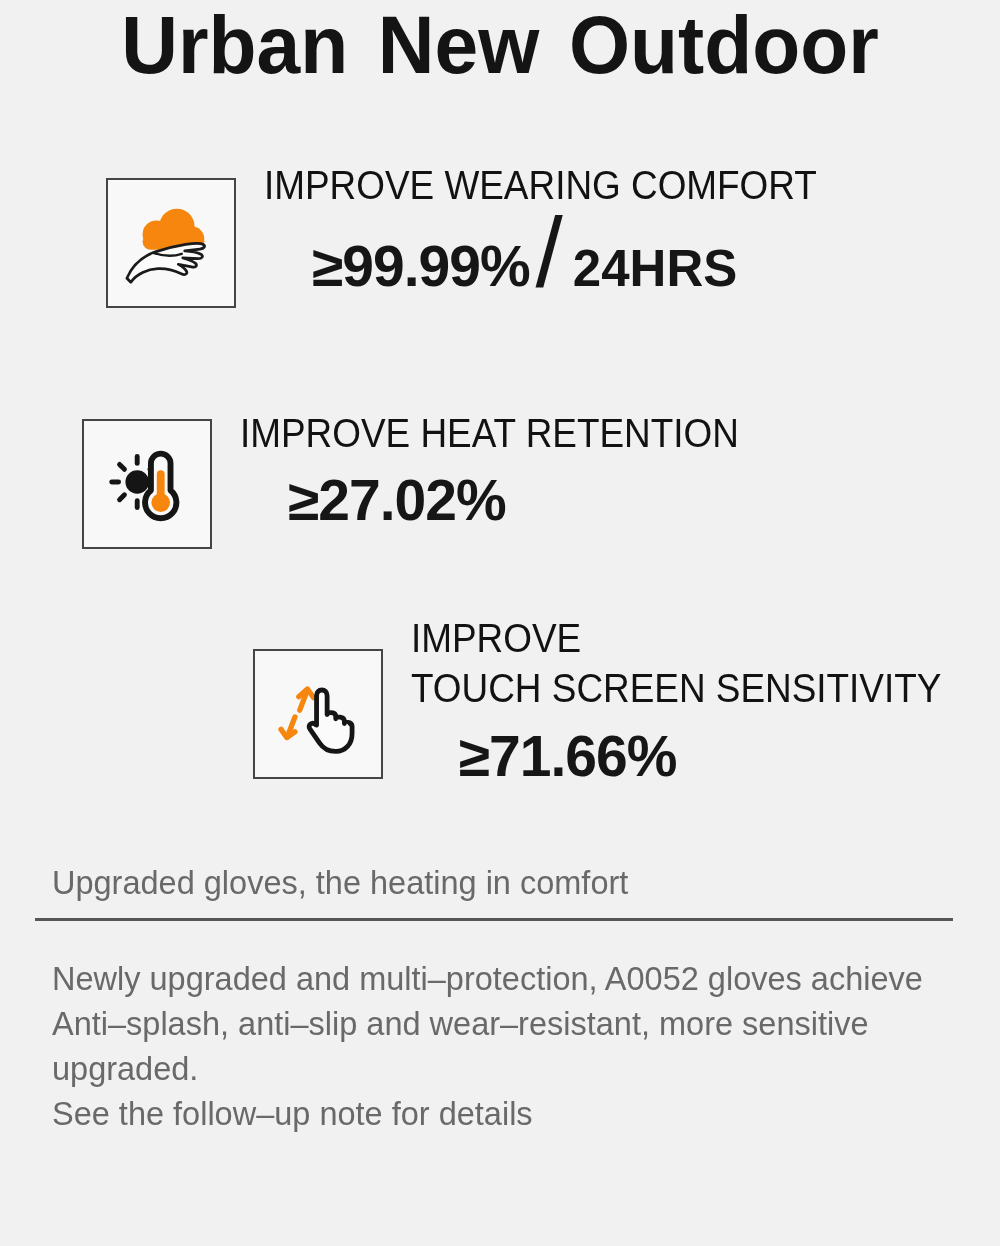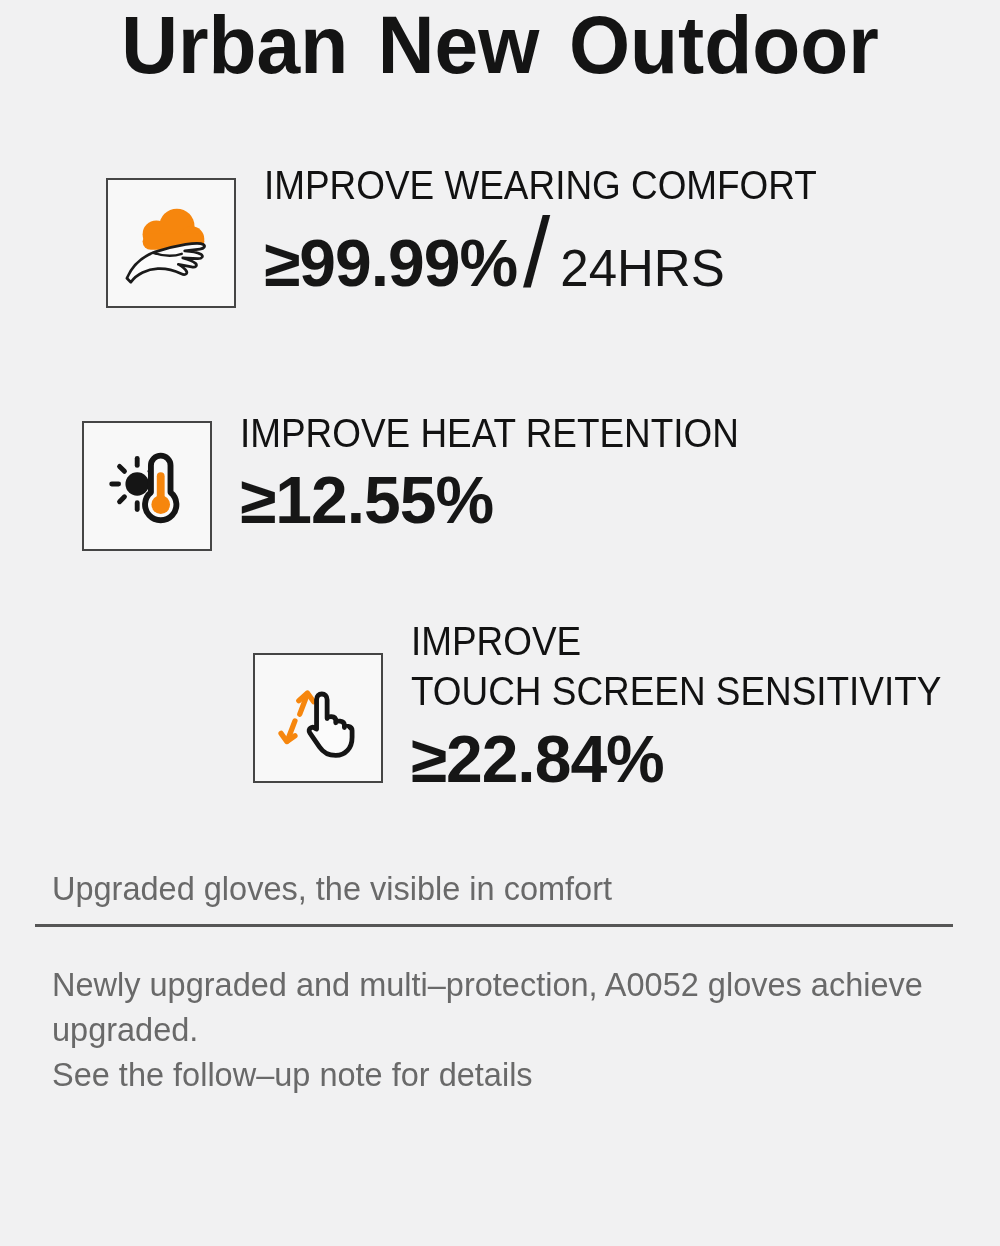--- a/index.html
+++ b/index.html
@@ -32,27 +32,27 @@
     font-size:41px; line-height:47px; font-weight:400;
     color:#121212; white-space:nowrap;
     transform:scaleX(0.9); transform-origin:left center;
   }
   .row3 .feature-label { line-height:50px; }
   .feature-value {
     line-height:86px; white-space:nowrap;
     color:#161616;
   }
   .feature-value .big {
-    font-size:66px; font-weight:700; letter-spacing:-1px;
+    font-size:57px; font-weight:700; letter-spacing:-1px;margin-left:48px;
   }
   .feature-value .slash {
     font-size:98px; font-weight:400; margin:0 10px 0 6px;
   }
   .feature-value .small {
-    font-size:51px; font-weight:400; letter-spacing:0;
+    font-size:51px; font-weight:700; letter-spacing:0;
   }
   .summary {
     margin:48px 0 0 52px;
     font-size:32.5px; line-height:43px;
     color:#696969;
   }
   .divider {
     height:3px; width:918px; margin-left:35px;
     background:#565656;
   }
@@ -103,48 +103,49 @@
           <line x1="53" y1="61" x2="58" y2="66"></line>
         </g>
         <circle cx="40" cy="48" r="12" fill="#151515"></circle>
         <path d="M54,29 a10,10 0 0 1 20,0 L74,56.5 a16,16 0 1 1 -20,0 Z" fill="#fafafa" stroke="#151515" stroke-width="6" stroke-linejoin="round"></path>
         <rect x="60" y="36" width="8" height="30" rx="4" fill="#f6860d"></rect>
         <circle cx="64" cy="69" r="9.5" fill="#f6860d"></circle>
       </svg>
     </div>
     <div class="feature-text">
       <div class="feature-label">IMPROVE HEAT RETENTION</div>
-      <div class="feature-value"><span class="big">≥12.55%</span></div>
+      <div class="feature-value"><span class="big">≥27.02%</span></div>
     </div>
   </section>
 
   <section class="feature row3">
     <div class="icon-box">
       <svg width="96" height="96" viewBox="0 0 100 100">
         <g stroke="#f6860d" stroke-width="5.5" stroke-linecap="round" stroke-linejoin="round" fill="none">
           <path d="M31,46 L39,25"></path>
           <path d="M30,32 L39,24 L45.5,33"></path>
           <path d="M26,53 L18,74"></path>
           <path d="M11.5,66 L17.5,74.5 L26,68.5"></path>
         </g>
         <path fill="#fbfbfb" stroke="#151515" stroke-width="5" stroke-linejoin="round" stroke-linecap="round" d="M48.5,61.5 L48.5,31 C48.5,27.2 51,25 54,25 C57,25 59.5,27.2 59.5,31 L59.5,50.5 C59.5,47.8 68.5,47.2 68.5,52.5 L68.5,55 C68.5,52.3 77.5,52.2 77.5,57.5 L77.5,60 C77.5,57.8 85.5,58 85.5,63 L85.5,70 C85.5,81.5 78.5,89 68.5,89 C60.5,89 56,86.5 51.5,80 L41.5,65.5 C38.8,61.8 43.8,57.8 47.3,61 Z"></path>
       </svg>
     </div>
     <div class="feature-text">
       <div class="feature-label">IMPROVE</div>
       <div class="feature-label">TOUCH SCREEN SENSITIVITY</div>
-      <div class="feature-value"><span class="big">≥22.84%</span></div>
+      <div class="feature-value"><span class="big">≥71.66%</span></div>
     </div>
   </section>
 
   <div class="summary">
-    <div>Upgraded gloves, the visible in comfort</div>
+    <div>Upgraded gloves, the heating in comfort</div>
   </div>
 
   <div class="divider first"></div>
 
   <div class="description">
     <div>Newly upgraded and multi–protection, A0052 gloves achieve</div>
+    <div>Anti–splash, anti–slip and wear–resistant, more sensitive</div>
     <div>upgraded.</div>
     <div>See the follow–up note for details</div>
   </div>
 
 </div>
 
 </body></html>

